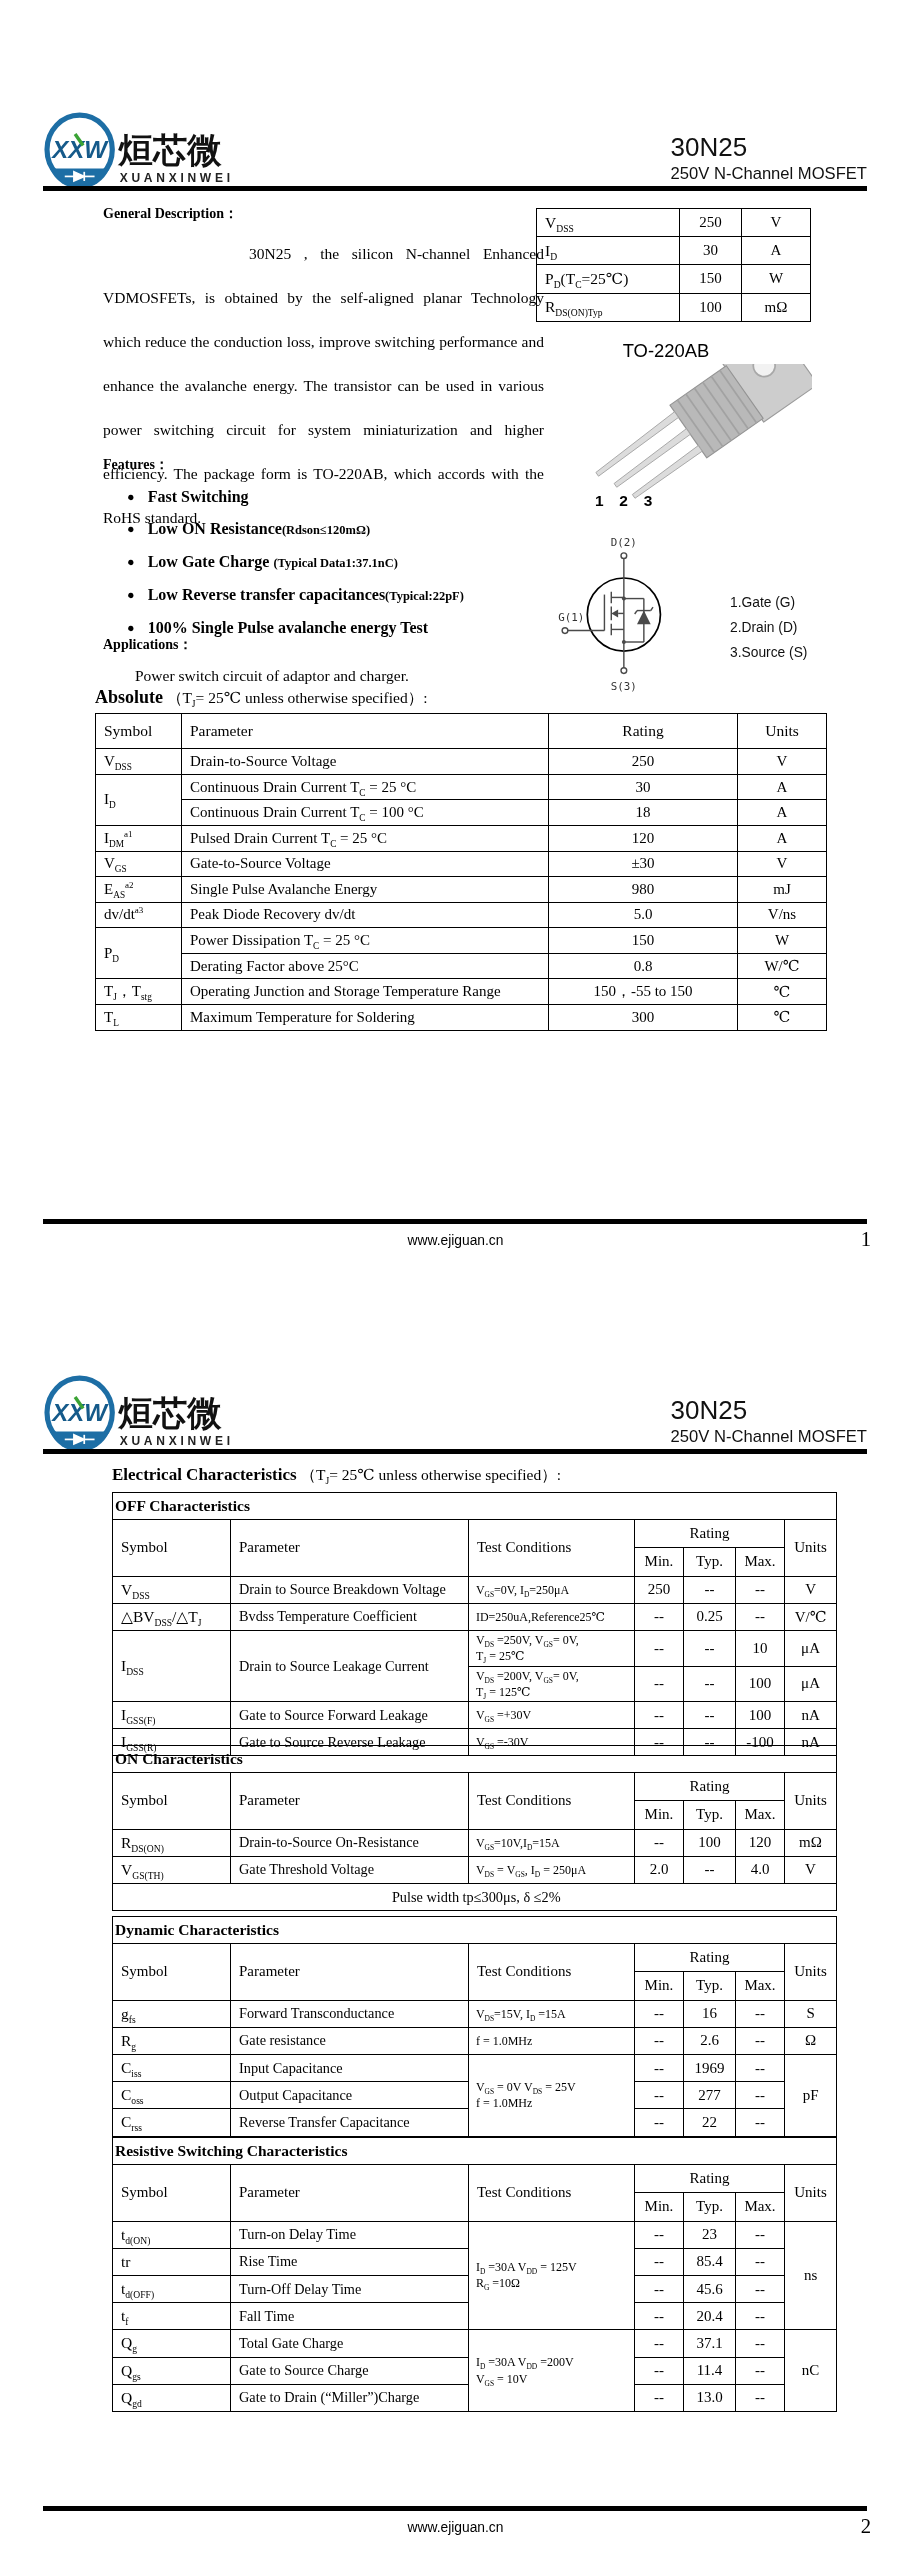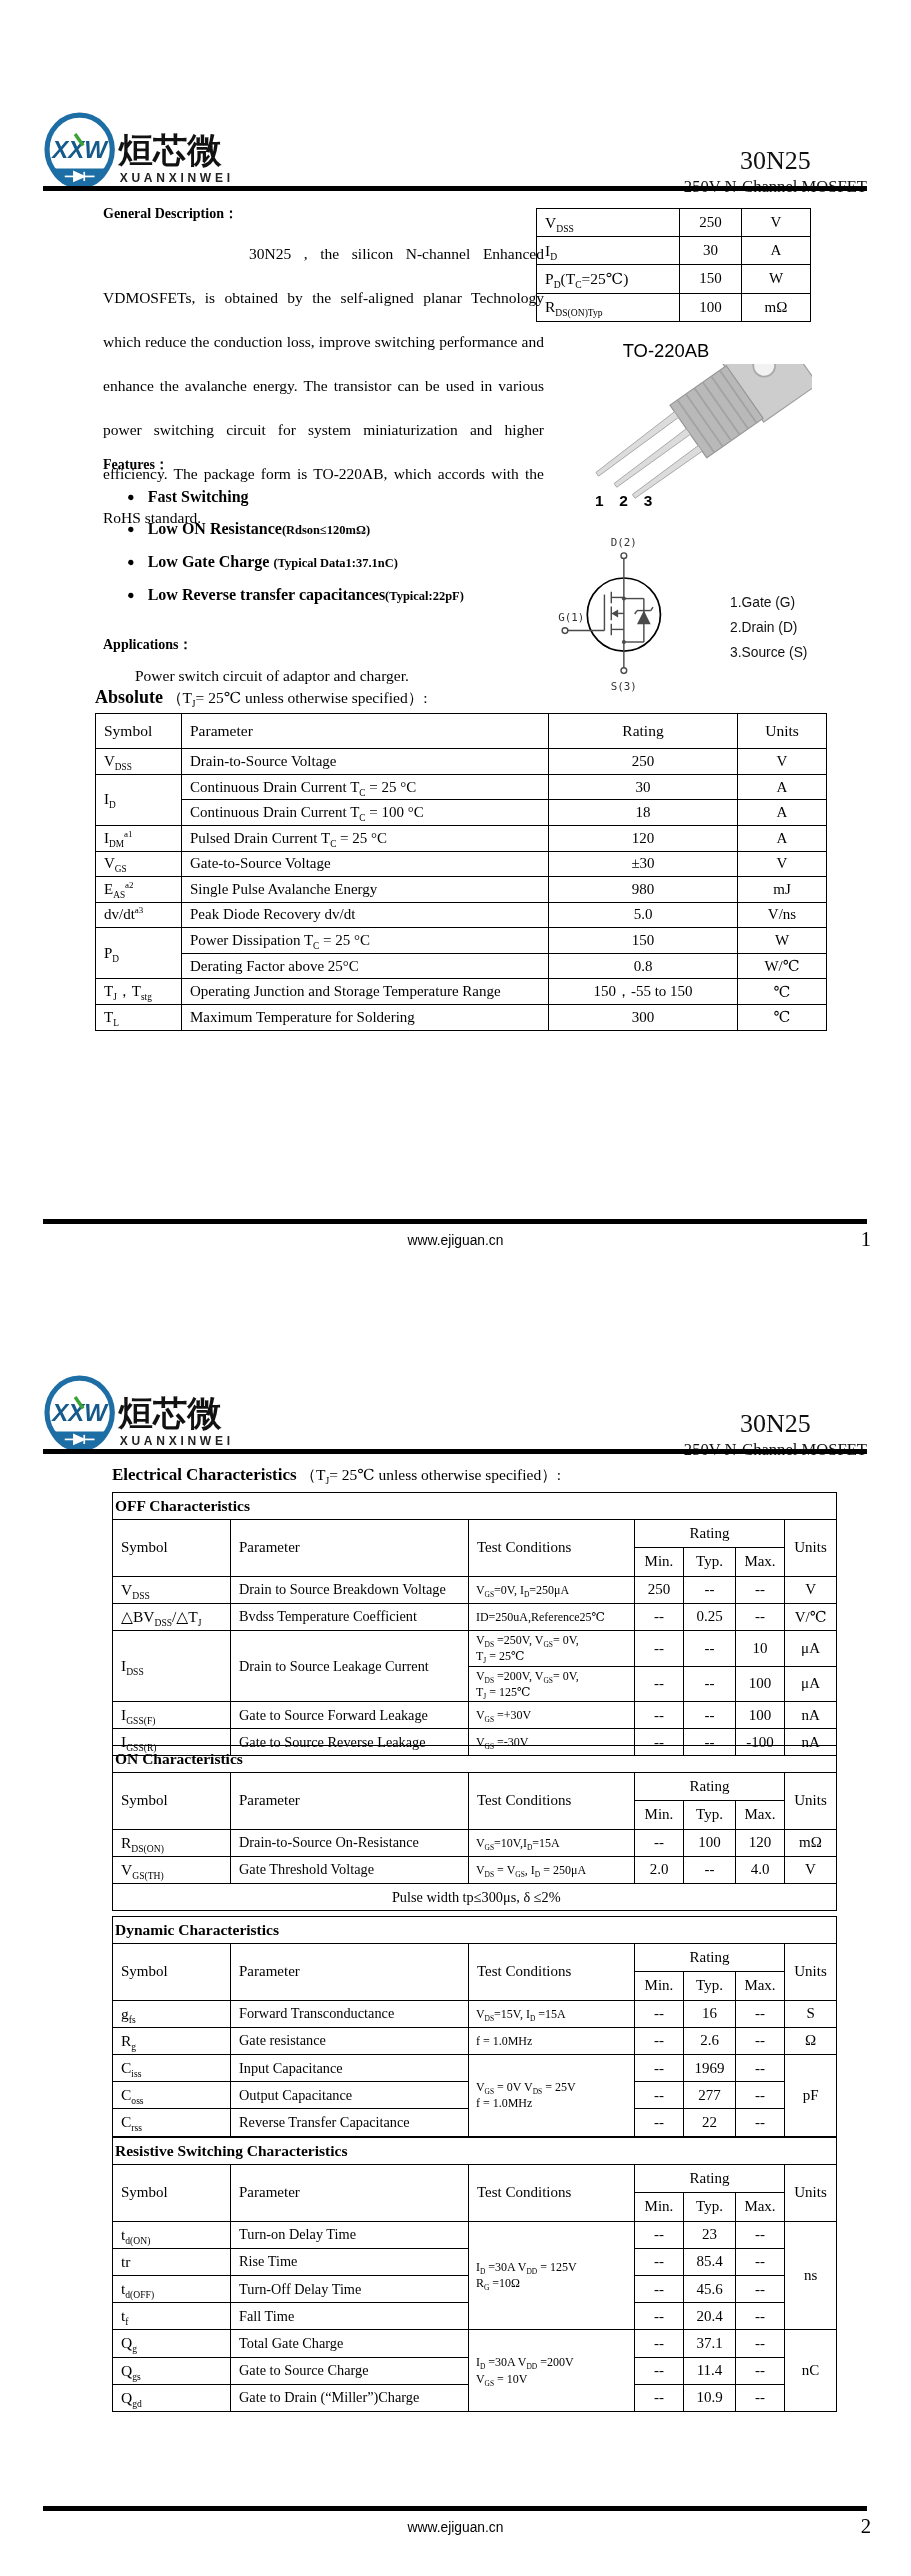--- a/index.html
+++ b/index.html
@@ -6,21 +6,21 @@
   html,body{margin:0;padding:0;background:#ffffff;}
   body{width:911px;font-family:"Liberation Serif","DejaVu Serif",serif;color:#000;}
   .page{position:relative;width:911px;height:1288px;background:#fff;overflow:hidden;}
   .abs{position:absolute;}
   sub{font-size:62%;line-height:0;}
   sup{font-size:60%;line-height:0;vertical-align:super;}
   small{font-size:78%;}
 
   
   .rule{position:absolute;left:43px;width:824px;height:4.6px;background:#000;}
-  .part-block{position:absolute;right:44px;text-align:center;font-family:Liberation Serif, serif;margin-top:13px;}
+  .part-block{position:absolute;right:44px;text-align:left;font-family:Liberation Sans, sans-serif;}
   .part-no{font-size:26px;line-height:29px;color:#111;}
   .part-sub{font-size:16.6px;line-height:23px;color:#111;}
 
   
   .h1{font-size:14px;font-weight:bold;}
   .desc-p{width:441px;font-size:15.5px;line-height:44px;text-align:justify;text-indent:146px;}
   .feat-item{font-size:16px;font-weight:bold;line-height:31px;padding-left:24px;}
   .feat-item .bullet{display:inline-block;width:20.7px;font-size:12.6px;vertical-align:1.1px;}
   .app-text{font-size:15.5px;padding-left:32px;}
 
@@ -81,20 +81,21 @@
 
   <div class="abs h1" style="left:103px;top:205px;">General Description：</div>
   <div class="abs desc-p" style="left:103px;top:232px;">30N25 , the silicon N-channel Enhanced VDMOSFETs, is obtained by the self-aligned planar Technology which reduce the conduction loss, improve switching performance and enhance the avalanche energy. The transistor can be used in various power switching circuit for system miniaturization and higher efficiency. The package form is TO-220AB, which accords with the RoHS standard.</div>
 
   <div class="abs h1" style="left:103px;top:456px;">Features：</div>
   <div class="abs" style="left:103px;top:481px;width:436px;">
     <div class="feat-item"><span class="bullet">●</span><span>Fast Switching</span></div>
     <div class="feat-item"><span class="bullet">●</span><span>Low ON Resistance<small>(Rdson≤120mΩ)</small></span></div>
     <div class="feat-item"><span class="bullet">●</span><span>Low Gate Charge   <small>(Typical Data1:37.1nC)</small></span></div>
     <div class="feat-item"><span class="bullet">●</span><span>Low Reverse transfer capacitances<small>(Typical:22pF)</small></span></div>
+    <div class="feat-item"><span class="bullet">●</span><span>100% Single Pulse avalanche energy Test</span></div>
   </div>
 
   <div class="abs h1" style="left:103px;top:636px;">Applications：</div>
   <div class="abs app-text" style="left:103px;top:667px;">Power switch circuit of adaptor and charger.</div>
 
   <table class="qt abs" style="left:536px;top:208px;">
     <colgroup>
         <col style="width:143px">
         <col style="width:62px">
         <col style="width:69px">
@@ -586,21 +587,21 @@
           <td class="sym">Q<sub>gs</sub></td>
           <td class="param">Gate to Source Charge</td>
           <td class="">--</td>
           <td class="">11.4</td>
           <td class="">--</td>
         </tr>
         <tr>
           <td class="sym">Q<sub>gd</sub></td>
           <td class="param">Gate to Drain (“Miller”)Charge</td>
           <td class="">--</td>
-          <td class="">10.9</td>
+          <td class="">13.0</td>
           <td class="">--</td>
         </tr>
       </tbody>
   </table>
 
   <div class="rule" style="top:1218px;"></div>
   <div class="footer-url" style="top:1232px;">www.ejiguan.cn</div>
   <div class="footer-page" style="top:1227px;">2</div>
 </div>
 

